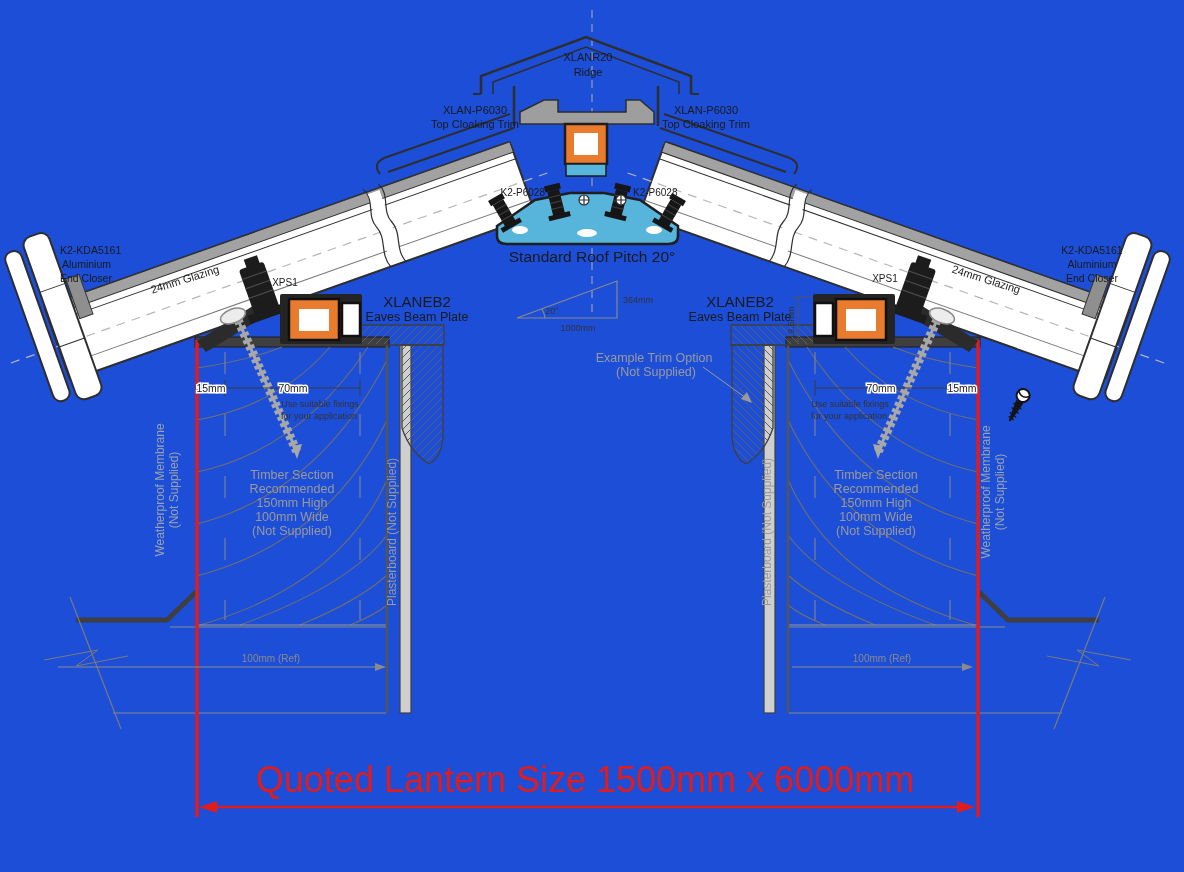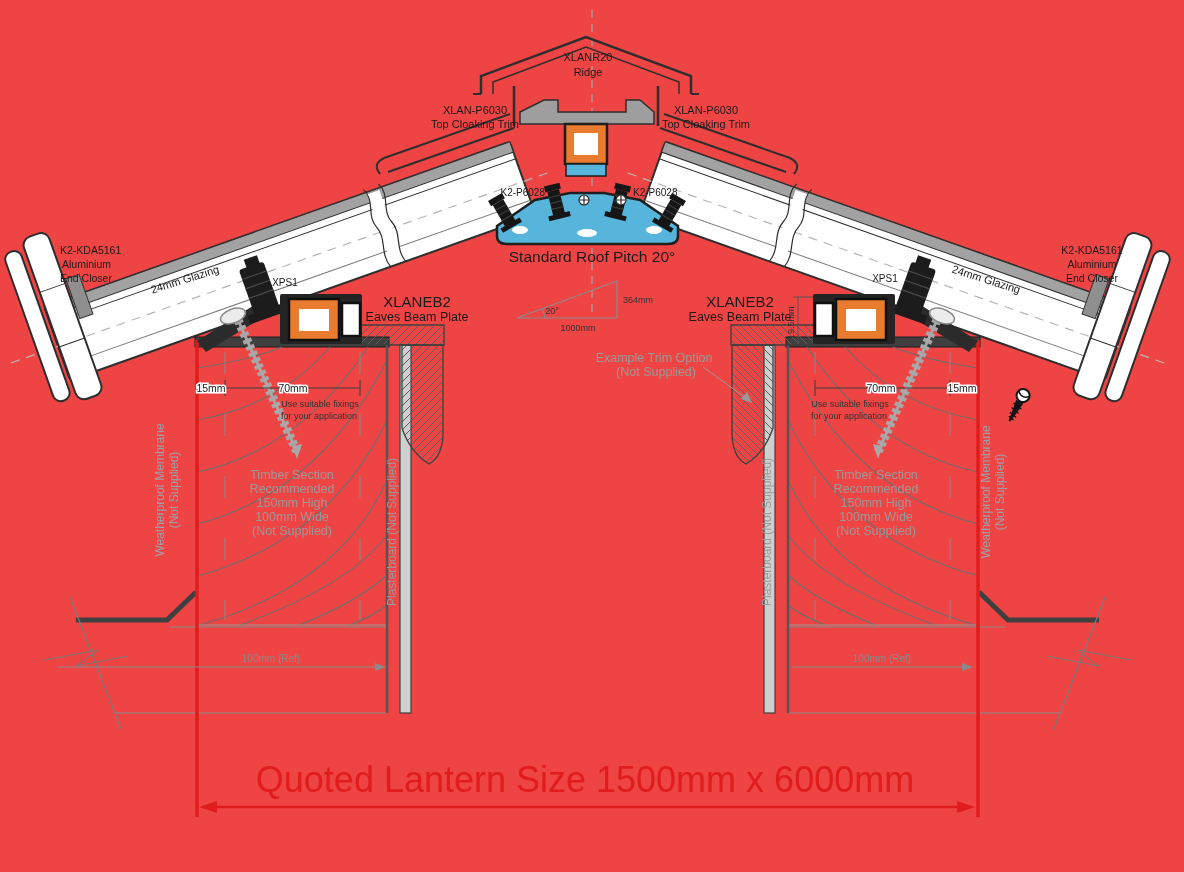--- a/index.html
+++ b/index.html
@@ -1,16 +1,16 @@
 <!DOCTYPE html>
 <html><head>
 <meta charset="utf-8">
 <style>
   html,body{margin:0;padding:0;background:#ffffff;}
-  .sheet{position:relative;width:1184px;height:872px;background:#ef4444;overflow:hidden;}
+  .sheet{position:relative;width:1184px;height:872px;background:#1d4ed8;overflow:hidden;}
   svg{display:block;}
   svg text{font-family:"Liberation Sans","DejaVu Sans",sans-serif;fill:#1a1a1a;}
   .t-gray{fill:#9a9a9a;}
   .t-dim{fill:#333333;}
   .t-ref{fill:#8a8a8a;}
   .t-mem{fill:#9aa3ac;}
   .t-red{fill:#e01c1c;}
   .halo{paint-order:stroke;stroke:#ffffff;stroke-width:3px;}
 </style>
 </head>

